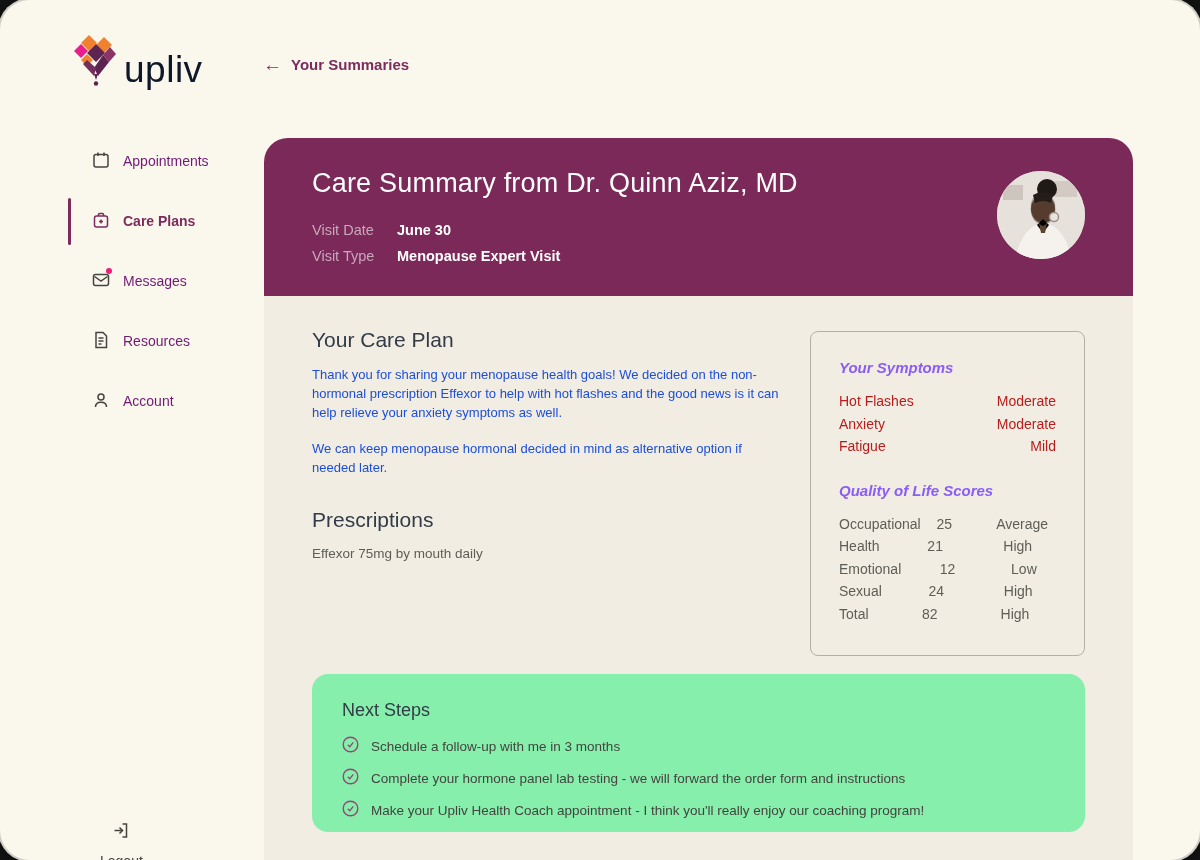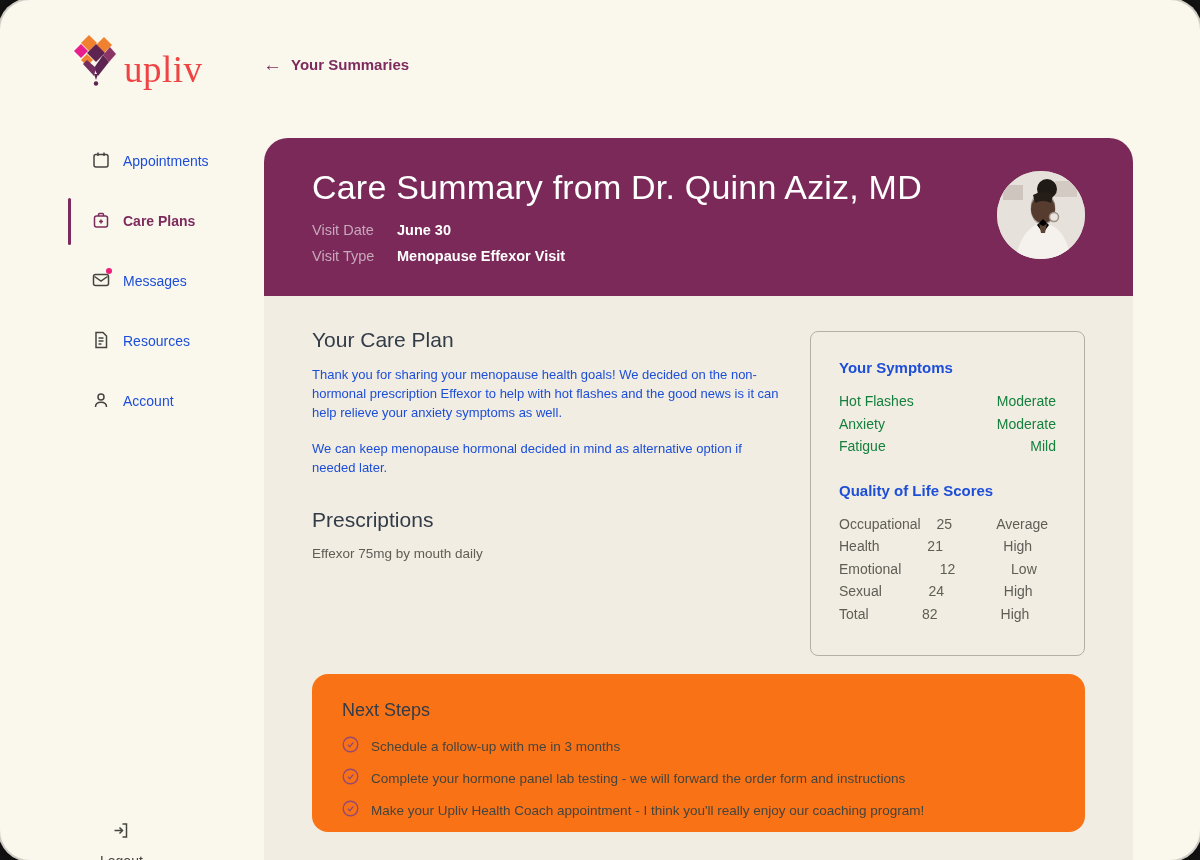--- a/index.html
+++ b/index.html
@@ -14,57 +14,57 @@
     position:absolute; inset:0;
     background:#faf7ed;
     border-radius:30px;
     box-shadow:0 0 0 2px #cfccc3, 0 0 22px rgba(0,0,0,.65);
     overflow:hidden;
   }
 
   
   .logo { position:absolute; left:74px; top:34px; display:flex; align-items:flex-end; gap:6px; }
   .logo-word {
-    font-family:Liberation Serif, serif;
-    font-size:37px; line-height:1; color:#ef4444; letter-spacing:.5px;
+    font-family:Liberation Sans, sans-serif;
+    font-size:37px; line-height:1; color:#0f172a; letter-spacing:.5px;
     padding-bottom:4px;
   }
   .breadcrumb {
     position:absolute; left:263px; top:55px;
     display:flex; align-items:center; gap:9px;
     color:#7d2b5c; font-size:15px; font-weight:700; cursor:pointer;
   }
   .breadcrumb .arrow { font-size:19px; font-weight:400; line-height:1; }
 
   
   .sidebar { position:absolute; left:92px; top:149px; width:150px; }
   .side-item {
     display:flex; align-items:center; gap:13px;
     height:24px; margin-bottom:36px;
-    font-size:14px; color:#1d4ed8; cursor:pointer; white-space:nowrap;
+    font-size:14px; color:#701a75; cursor:pointer; white-space:nowrap;
   }
   .side-item.active { color:#7d2b5c; font-weight:700; }
   .side-item svg { flex:0 0 auto; }
   .active-bar {
     position:absolute; left:68px; top:198px; width:3px; height:47px;
     background:#7d2b5c; border-radius:2px;
   }
   .logout {
     position:absolute; left:100px; top:822px;
     display:flex; align-items:center; gap:11px;
     font-size:14px; color:#454540; cursor:pointer;flex-direction:column;
   }
 
   
   .hero {
     position:absolute; left:264px; top:138px; width:869px; height:158px;
     background:#7b2959; border-radius:24px 24px 0 0;
     color:#fff;
   }
-  .hero-title { position:absolute; left:48px; top:30px; font-size:34px; font-weight:500; letter-spacing:.2px; }
+  .hero-title { position:absolute; left:48px; top:30px; font-size:27px; font-weight:500; letter-spacing:.2px; }
   .visit-rows { position:absolute; left:48px; top:84px; font-size:14.5px; }
   .visit-row { display:flex; margin-bottom:10px; }
   .visit-label { width:85px; color:#c9a8bc; }
   .visit-value { font-weight:700; color:#fff; }
   .avatar {
     position:absolute; right:48px; top:33px; width:88px; height:88px;
     border-radius:50%; overflow:hidden; background:#e4dfda;
   }
 
   
@@ -79,32 +79,32 @@
   }
   .rx-heading { margin-top:30px; }
   .rx-line { font-size:13.5px; color:#5e5e57; }
 
   
   .sym-card {
     position:absolute; left:546px; top:35px; width:275px;
     border:1px solid #b3b0a6; border-radius:8px;
     padding:27px 28px 30px 28px;
   }
-  .sym-heading { font-size:15px; font-weight:700; color:#1d4ed8; margin-bottom:14px; }
-  .sym-row { display:flex; justify-content:space-between; font-size:14px; color:#15803d; line-height:22.5px; }
+  .sym-heading { font-size:15px; font-weight:700; color:#8b5cf6; margin-bottom:14px;font-style:italic; }
+  .sym-row { display:flex; justify-content:space-between; font-size:14px; color:#b91c1c; line-height:22.5px; }
   .qol-heading { margin-top:24px; }
   .qol-row { display:flex; font-size:14px; color:#5e5e57; line-height:22.5px; }
   .qol-name { flex:1 1 auto; }
   .qol-score { width:52px; }
   .qol-rating { flex:1 1 auto; text-align:center; }
 
   
   .steps-card {
     position:absolute; left:48px; top:378px; width:773px; height:158px;
-    background:#f97316; border-radius:16px;
+    background:#86efac; border-radius:16px;
     padding:26px 30px;
   }
   .steps-heading { font-size:18px; font-weight:500; color:#323b47; margin-bottom:15px; }
   .step-item { display:flex; align-items:center; gap:12px; margin-bottom:12px; font-size:13.5px; color:#44443e; }
   .step-item svg { flex:0 0 auto; cursor:pointer; }
 </style>
 </head>
 <body>
 
 <div class="window">
@@ -205,21 +205,21 @@
 
   <header class="hero">
     <div class="hero-title">Care Summary from Dr. Quinn Aziz, MD</div>
     <div class="visit-rows">
       <div class="visit-row">
         <span class="visit-label">Visit Date</span>
         <span class="visit-value">June 30</span>
       </div>
       <div class="visit-row">
         <span class="visit-label">Visit Type</span>
-        <span class="visit-value">Menopause Effexor Visit</span>
+        <span class="visit-value">Menopause Expert Visit</span>
       </div>
     </div>
     <div class="avatar">
       <svg width="88" height="88" viewBox="0 0 88 88">
         <rect width="88" height="88" fill="#e6e1db"></rect>
         <rect x="6" y="14" width="20" height="15" fill="#cdc5be"></rect>
         <rect x="58" y="10" width="22" height="16" fill="#d3cbc3"></rect>
         <rect x="30" y="60" width="10" height="28" fill="#d8d2ca"></rect>
         <circle cx="50" cy="18" r="10" fill="#201a16"></circle>
         <ellipse cx="46" cy="38" rx="12" ry="14" fill="#6e4a38"></ellipse>

